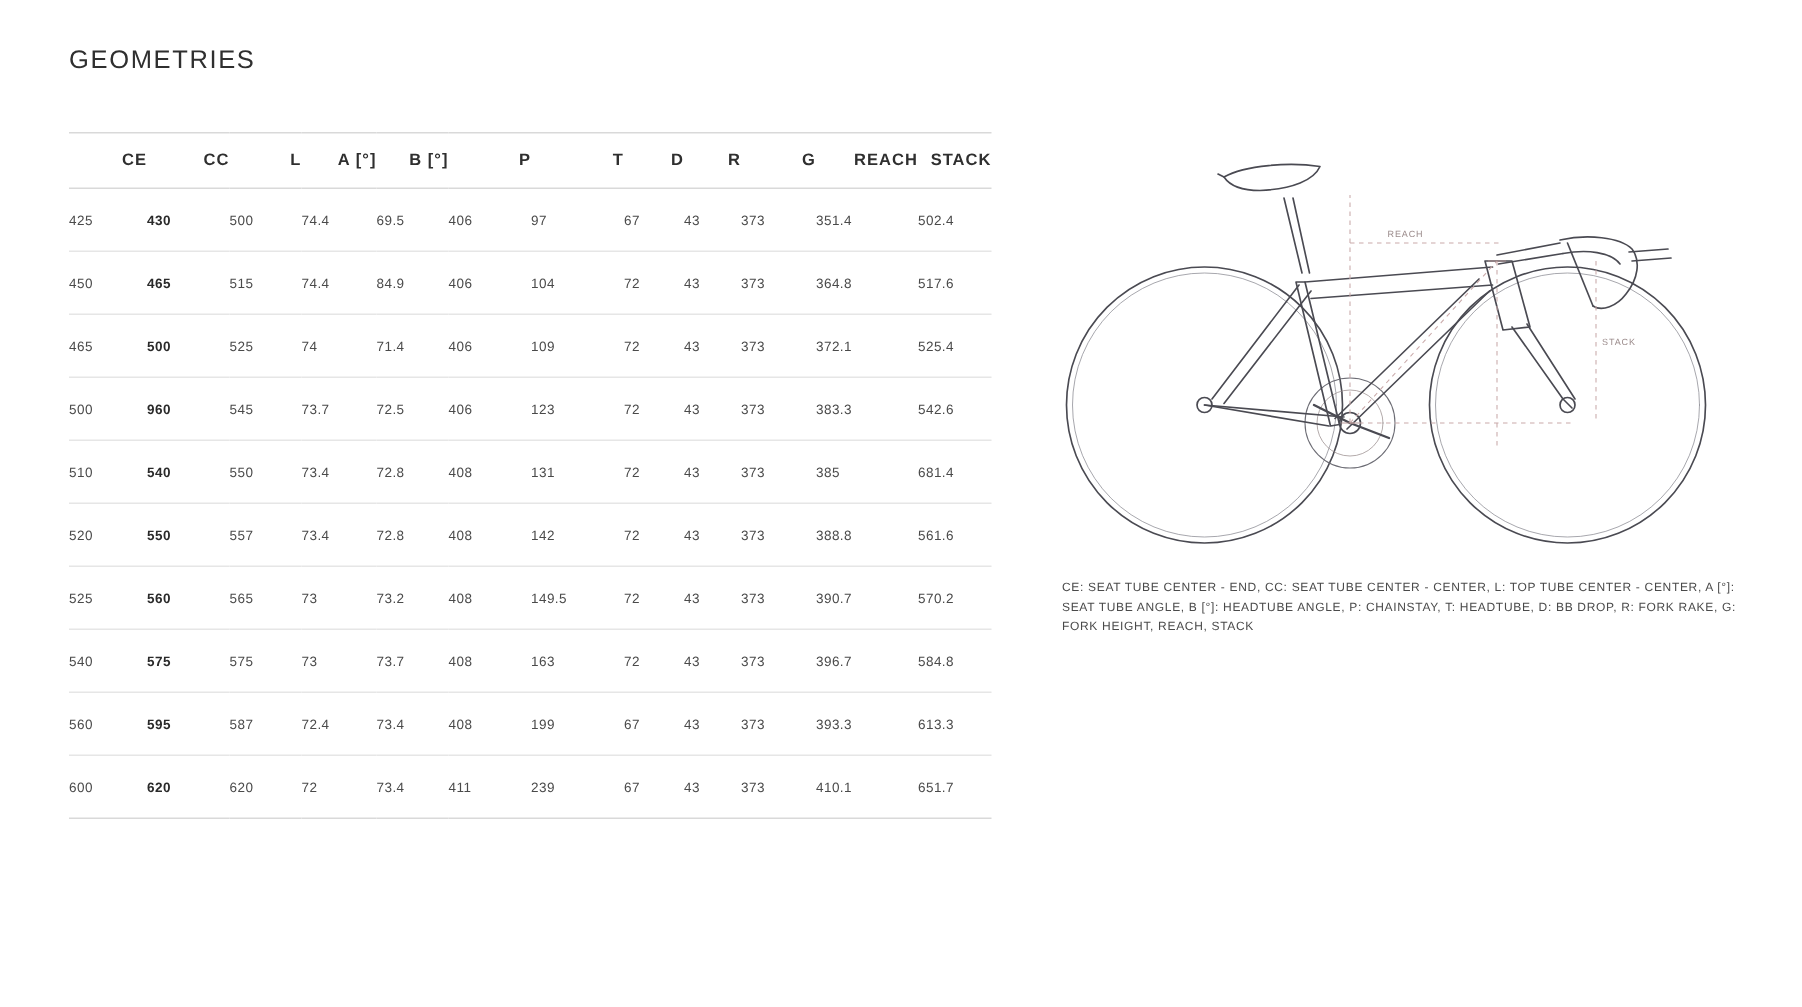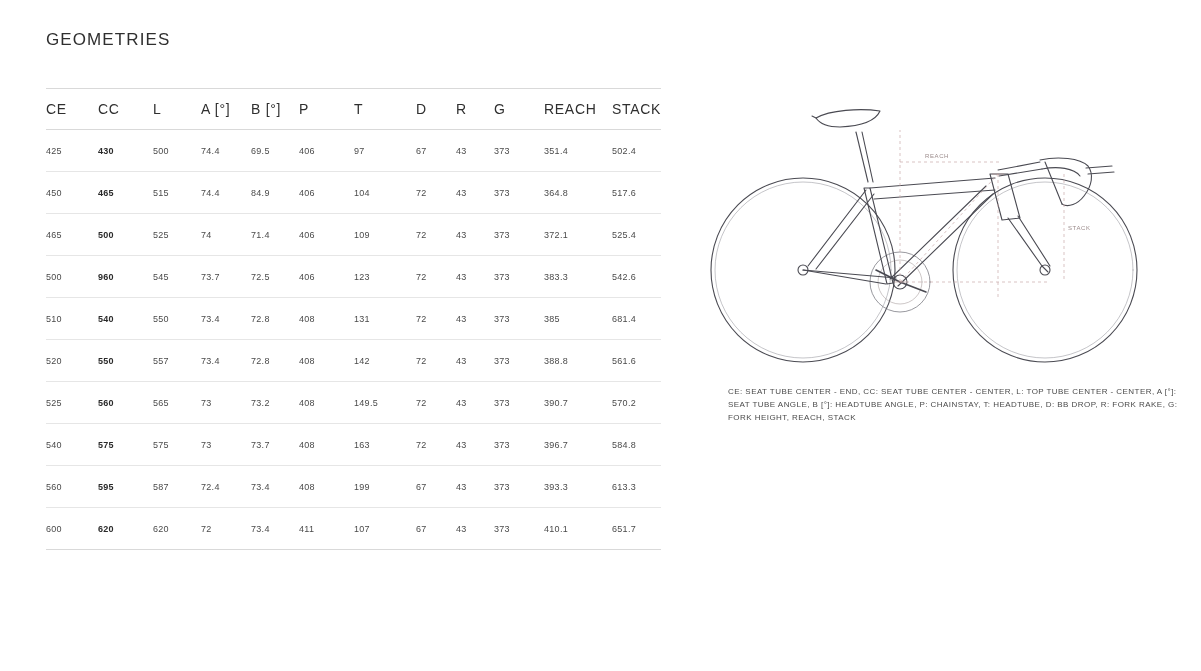--- a/index.html
+++ b/index.html
@@ -35,25 +35,25 @@
     left: 46px;
     top: 88px;
     width: 615px;
   }
   table.geo {
     border-collapse: collapse;
     width: 615px;
     table-layout: fixed;
   }
   table.geo thead th {
-    font-size: 14px;
-    font-weight: 400;
+    font-size: 11px;
+    font-weight: 700;
     letter-spacing: 0.7px;
     color: #2f2f2f;
-    text-align: left;
+    text-align: right;
     padding: 0 0 12px 0;
     border-bottom: 1px solid #d9d9d9;
     border-top: 1px solid #d9d9d9;
     padding-top: 12px;
     white-space: nowrap;
   }
   table.geo tbody td {
     font-size: 9px;
     color: #4a4a4a;
     padding: 16px 0 15px 0;
@@ -85,21 +85,21 @@
 
   .diagram {
     position: absolute;
     left: 690px;
     top: 70px;
     width: 490px;
     height: 310px;
   }
   .legend {
     position: absolute;
-    left: 728px;
+    left: 708px;
     top: 385px;
     width: 455px;
     font-size: 8px;
     line-height: 1.65;
     letter-spacing: 0.45px;
     color: #4a4a4a;
   }
 </style>
 </head>
 <body>
@@ -267,21 +267,21 @@
           <td>393.3</td>
           <td>613.3</td>
         </tr>
         <tr>
           <td>600</td>
           <td class="bold">620</td>
           <td>620</td>
           <td>72</td>
           <td>73.4</td>
           <td>411</td>
-          <td>107</td>
+          <td>239</td>
           <td>67</td>
           <td>43</td>
           <td>373</td>
           <td>410.1</td>
           <td>651.7</td>
         </tr>
       </tbody>
     </table>
   </div>
 

